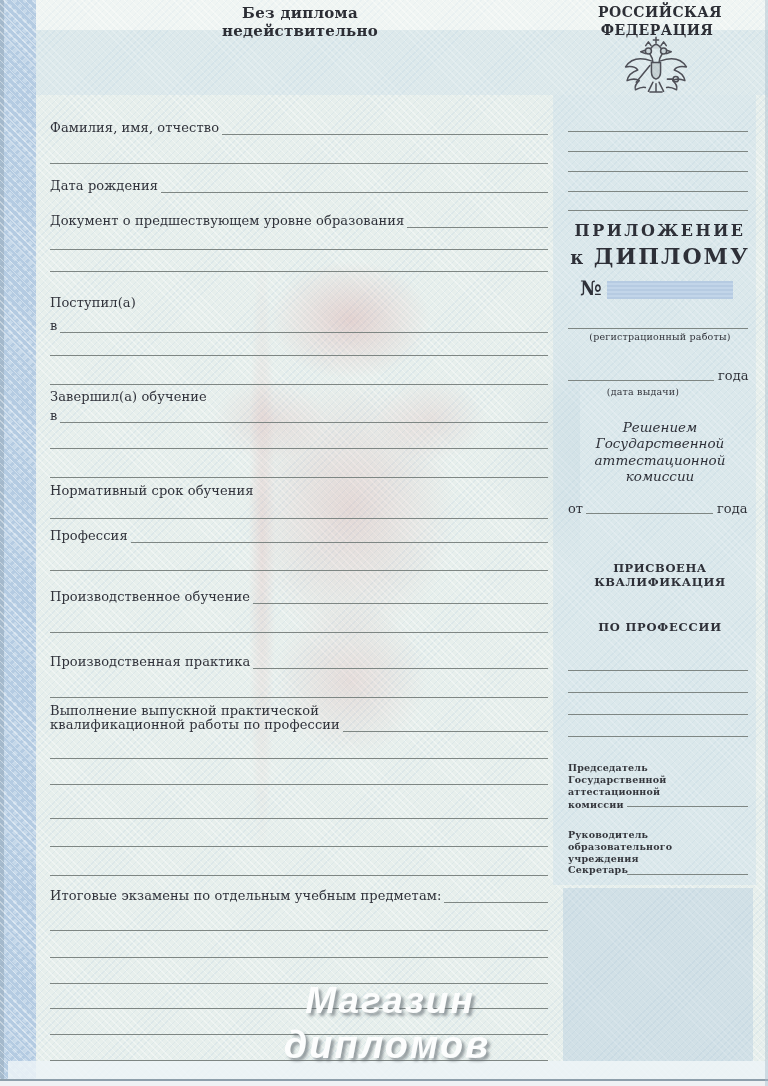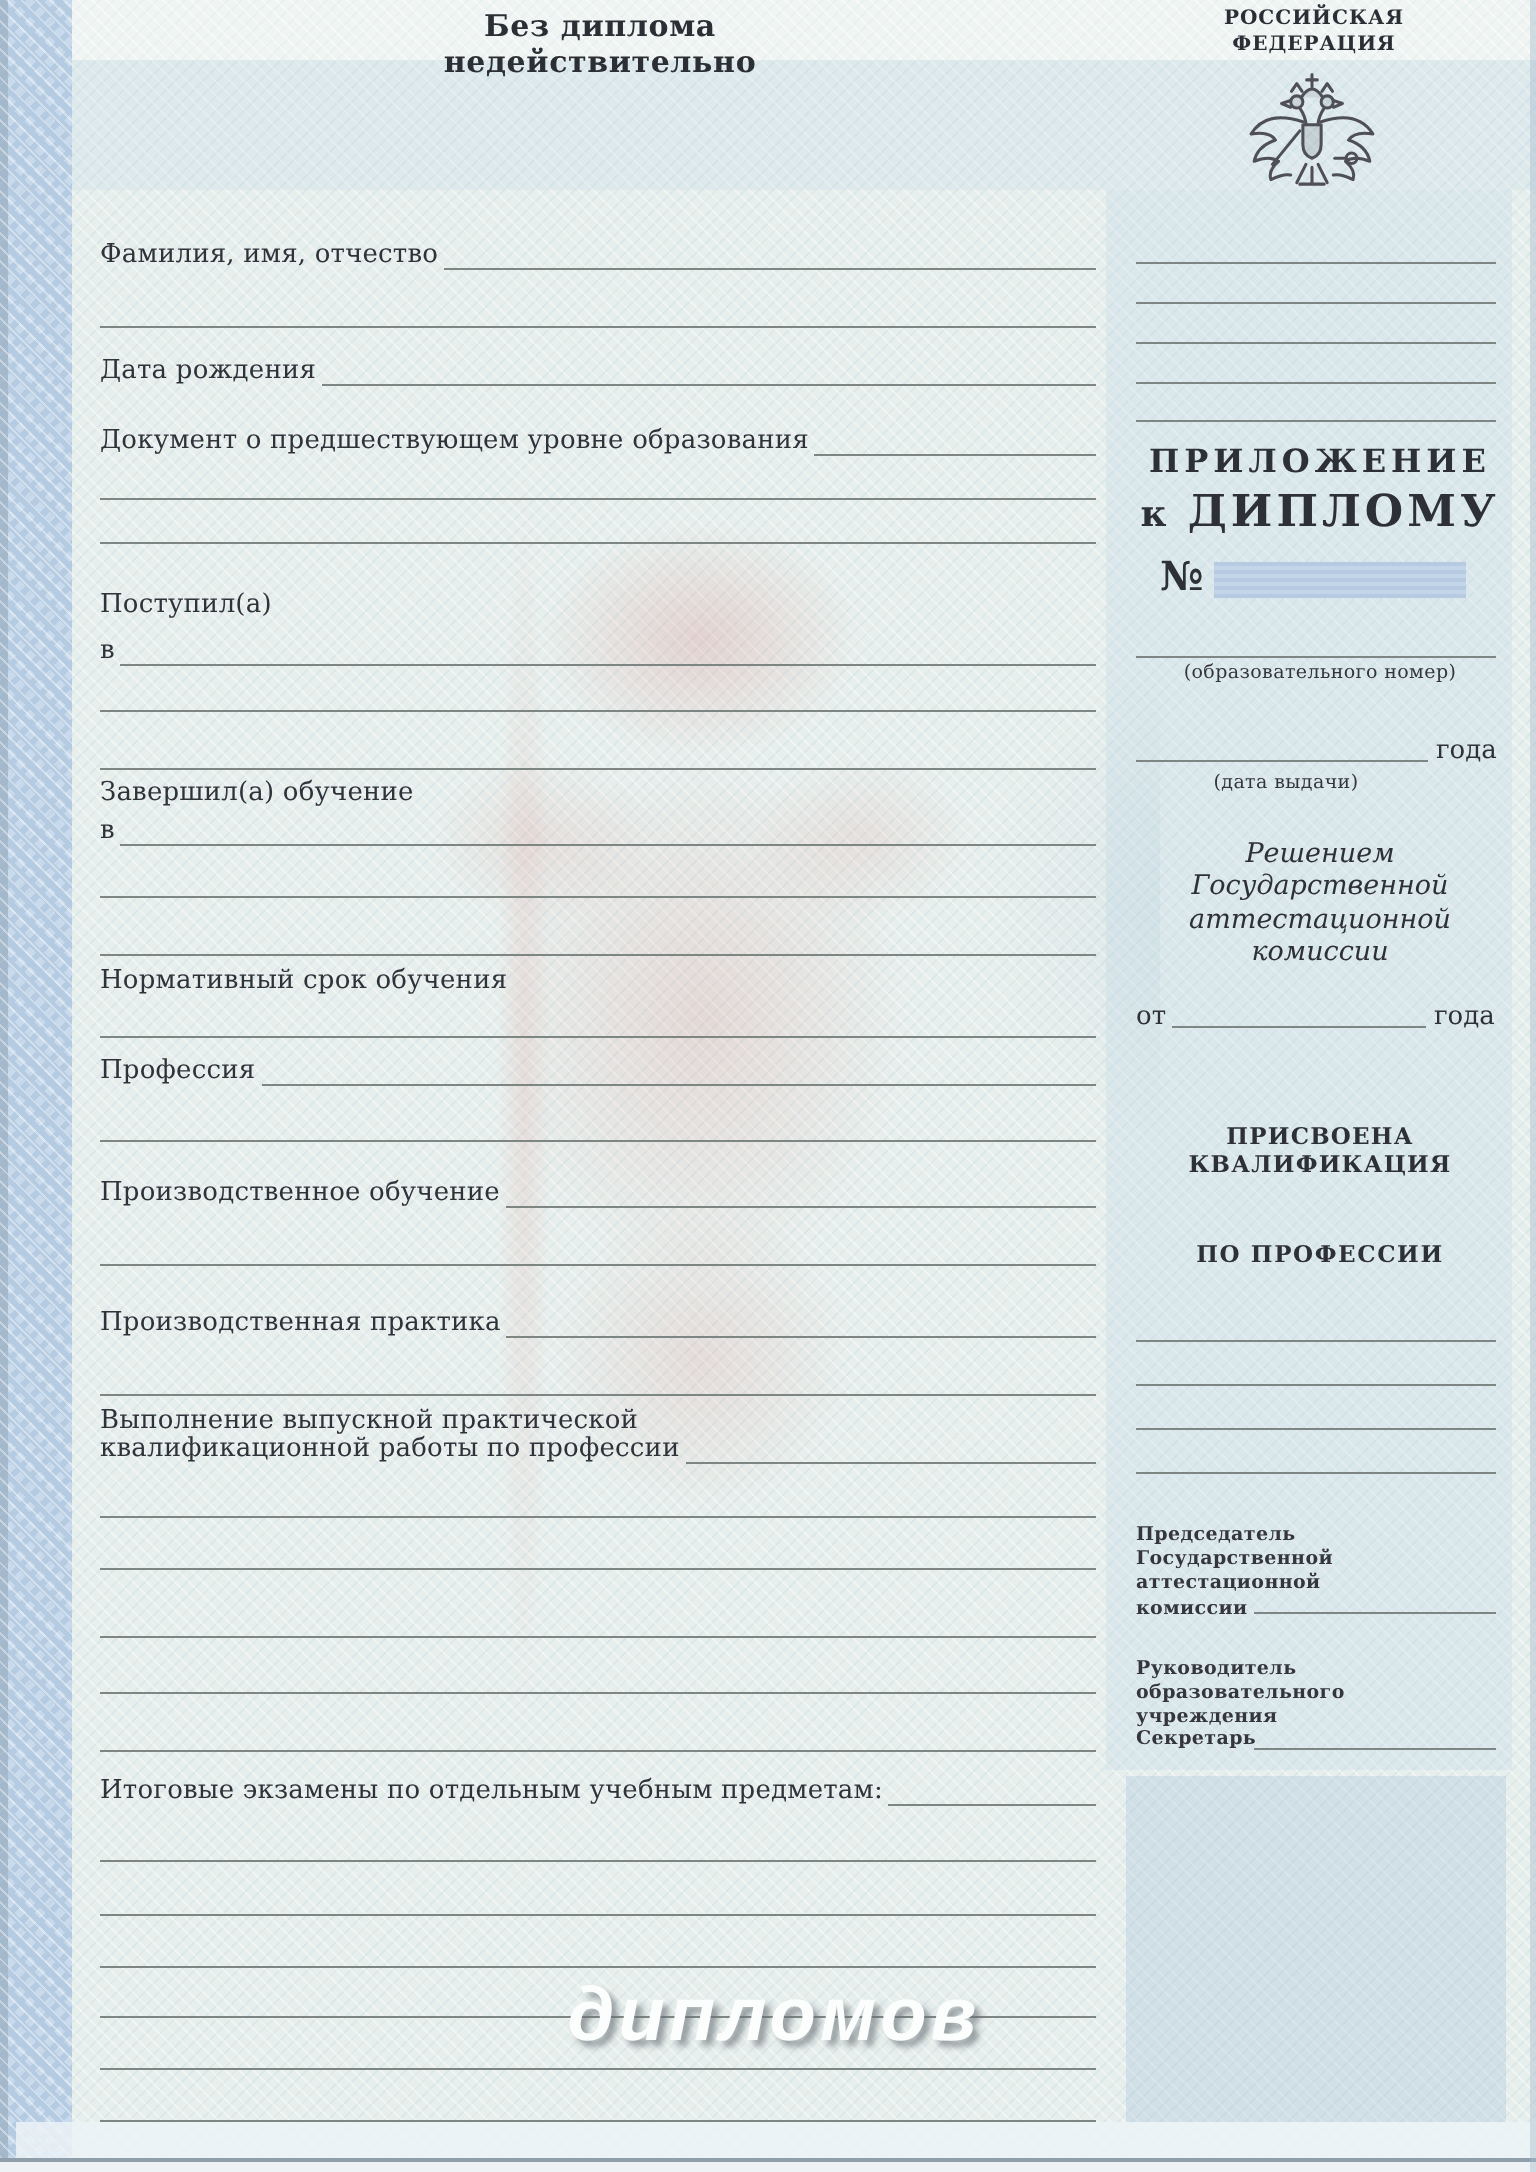--- a/index.html
+++ b/index.html
@@ -38,21 +38,21 @@
       radial-gradient(ellipse 110px 110px at 210px 590px, rgba(212,128,128,.17), transparent 70%),
       radial-gradient(ellipse 18px 420px at 122px 460px, rgba(218,138,138,.16), transparent 75%),
       radial-gradient(ellipse 80px 60px at 130px 330px, rgba(212,128,128,.14), transparent 70%),
       radial-gradient(ellipse 80px 60px at 290px 330px, rgba(212,128,128,.14), transparent 70%),
       radial-gradient(ellipse 150px 170px at 460px 360px, rgba(160,190,205,.18), transparent 72%);
   }
   
   .top-note{left:190px;top:4px;width:220px;text-align:center;
     font-size:15px;font-weight:bold;letter-spacing:.3px;color:#2c2e35;}
   .country{left:598px;top:3px;width:118px;text-align:center;
-    font-size:10px;font-weight:bold;line-height:1.3;letter-spacing:.5px;color:#2c2e35;}
+    font-size:14px;font-weight:bold;line-height:1.3;letter-spacing:.5px;color:#2c2e35;}
   .emblem{left:616px;top:35px;width:80px;height:70px;}
   
   #leftForm{left:50px;top:0;width:498px;height:1086px;}
   .frow{position:absolute;left:0;width:498px;height:17px;display:flex;align-items:flex-end;}
   .flabel{font-size:13px;line-height:15px;white-space:nowrap;color:#30323a;letter-spacing:.1px;padding-right:3px;}
   .fline{flex:1;height:13px;border-bottom:1px solid #7e8683;}
   
   .rline{position:absolute;left:568px;width:180px;border-bottom:1px solid #7e8683;height:0;}
   .rp-title1{left:568px;top:221px;width:184px;text-align:center;
     font-size:16px;font-weight:bold;letter-spacing:2.5px;color:#2e3038;}
@@ -252,21 +252,21 @@
     </div>
 
   <div>
     <div class="abs rp-title1">ПРИЛОЖЕНИЕ</div>
     <div class="abs rp-title2">
       <span class="kx">к</span>
       <span>ДИПЛОМУ</span>
     </div>
     <div class="abs rp-num">№</div>
     <div class="abs num-box"></div>
-    <div class="rp-cap reg-cap">(образовательного номер)</div>
+    <div class="rp-cap reg-cap">(регистрационный работы)</div>
 
     <div class="abs date-line"></div>
     <div class="abs goda1">года</div>
     <div class="rp-cap date-cap">(дата выдачи)</div>
 
     <div class="abs decision">
       <span>Решением</span><br>
       <span>Государственной</span><br>
       <span>аттестационной</span><br>
       <span>комиссии</span>
@@ -291,20 +291,21 @@
       <span>Руководитель</span><br>
       <span>образовательного</span><br>
       <span>учреждения</span>
     </div>
 
     <div class="sig" style="top:864px;">Секретарь</div>
     <div class="sig-line" style="top:874px;"></div>
   </div>
 
   <div class="abs wm">
+    <span class="w1">Магазин</span>
     <span class="w2">дипломов</span>
   </div>
 
 <div class="rline" style="top: 131px;"></div>
     <div class="rline" style="top: 151px;"></div>
     <div class="rline" style="top: 171px;"></div>
     <div class="rline" style="top: 191px;"></div>
     <div class="rline" style="top: 210px;"></div>
     <div class="rline" style="top: 328px;"></div>
     <div class="rline" style="top: 670px;"></div>

